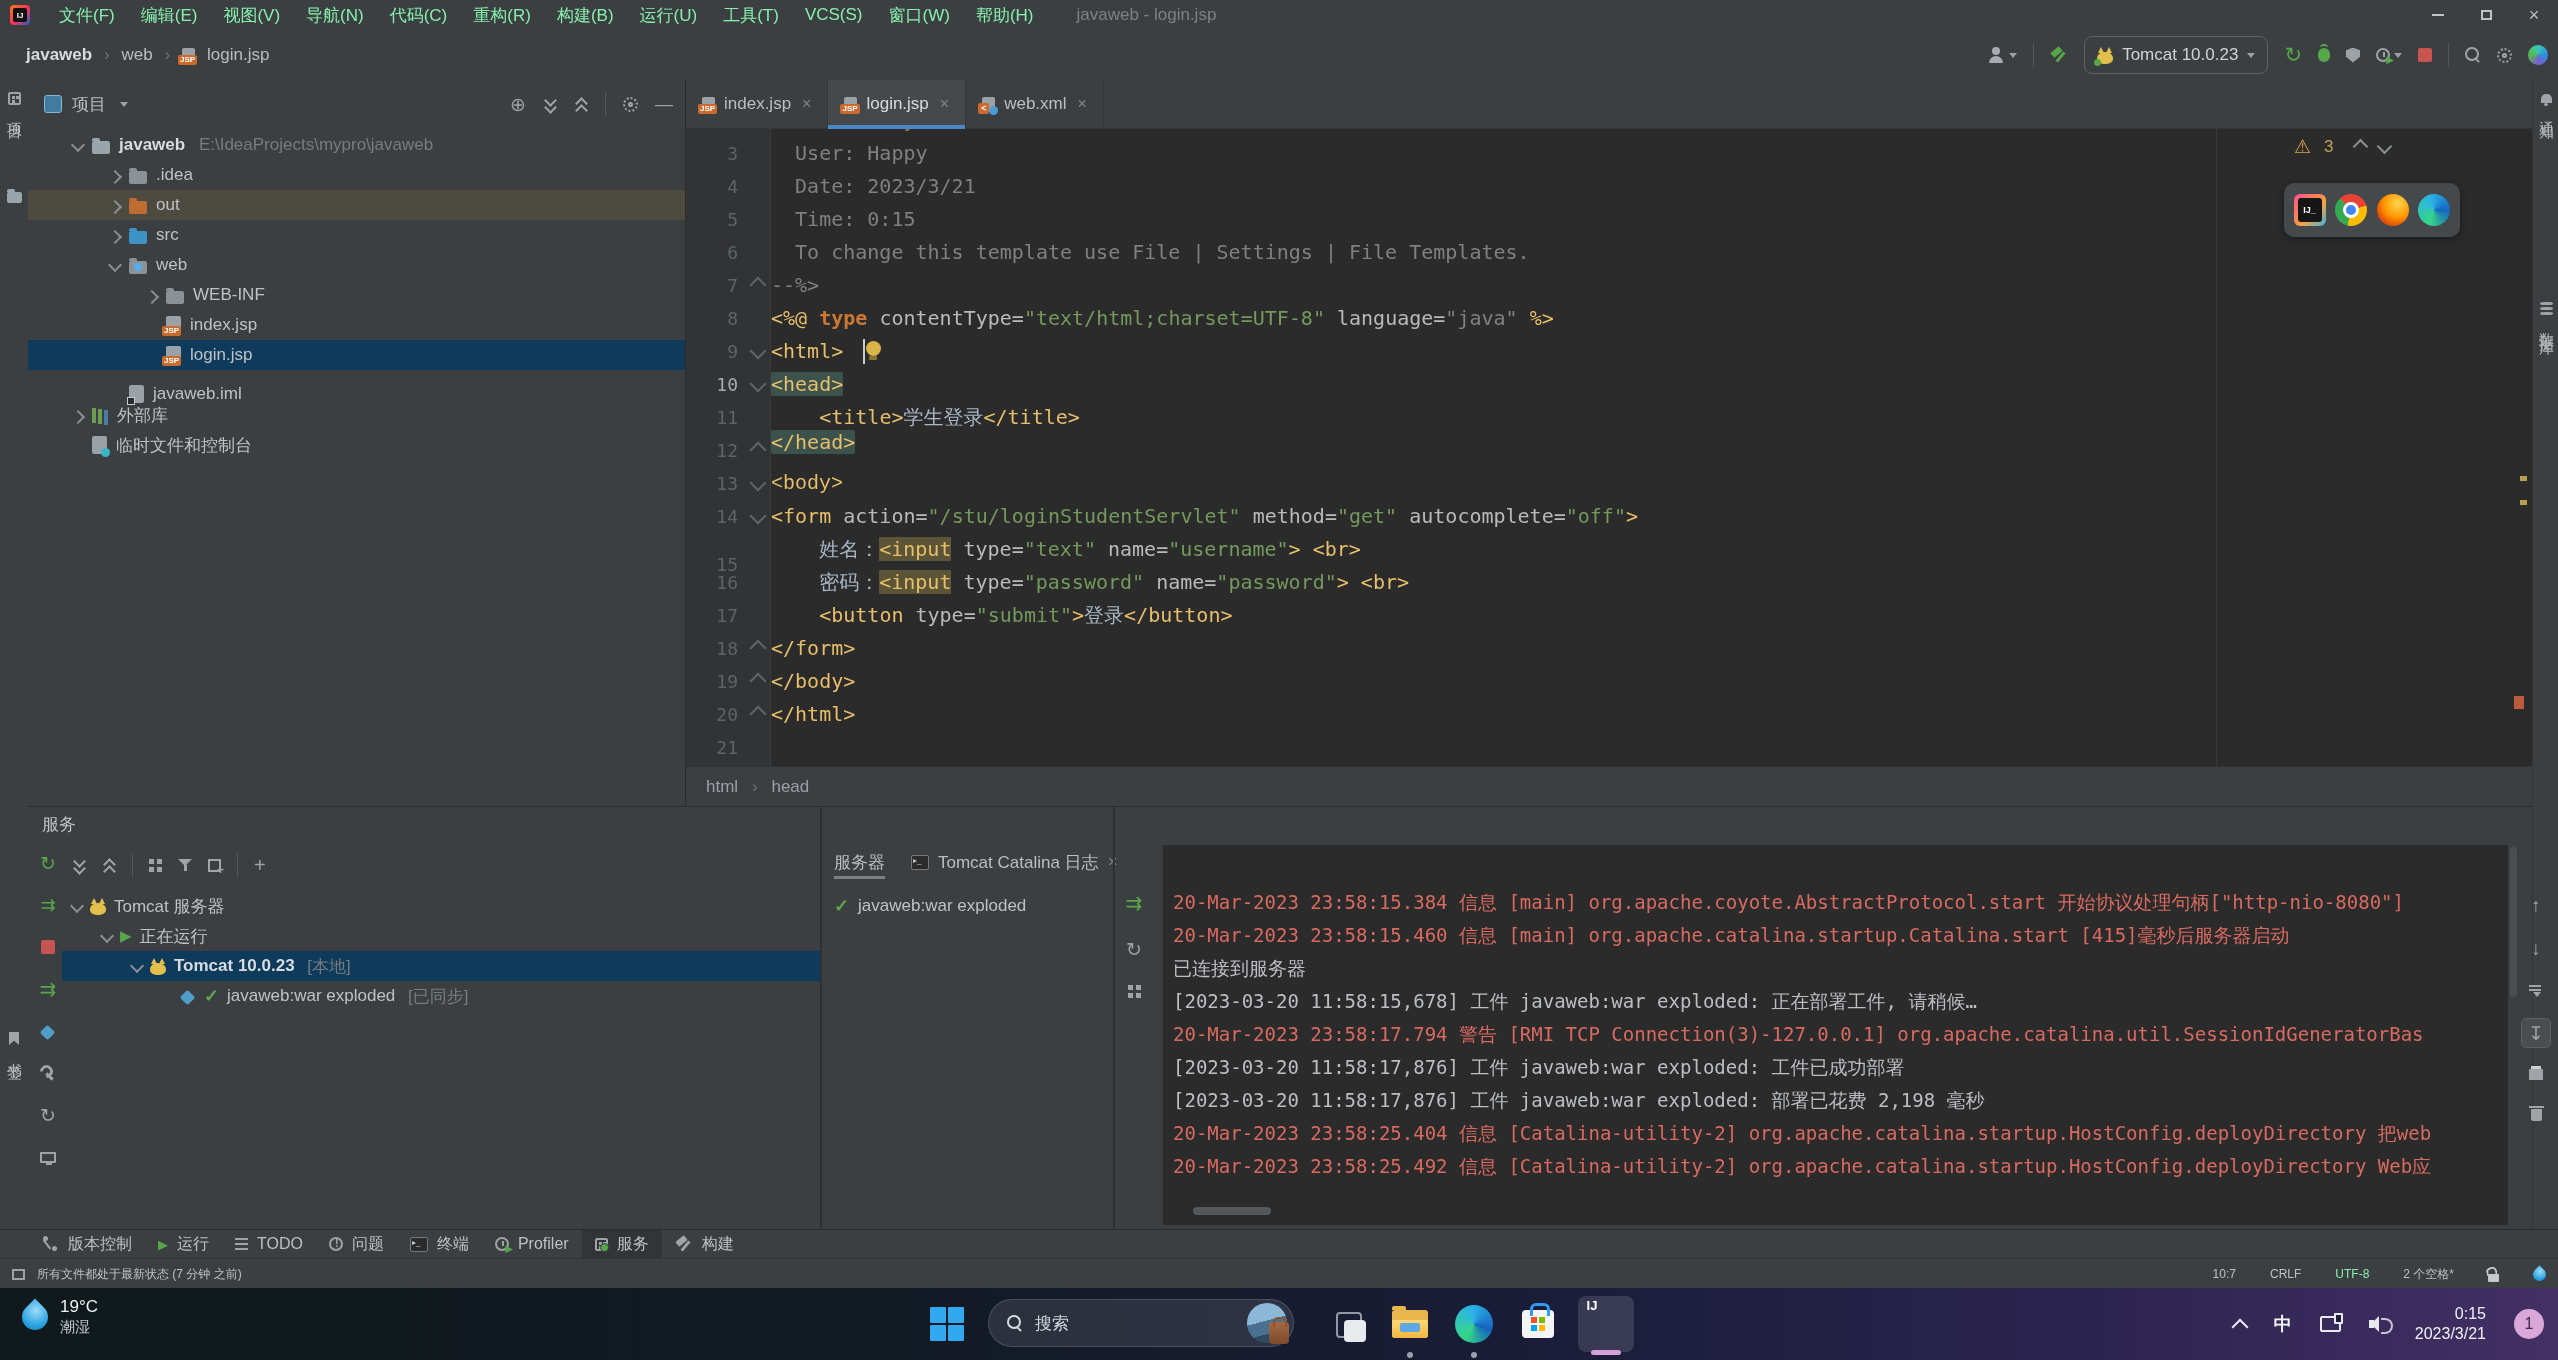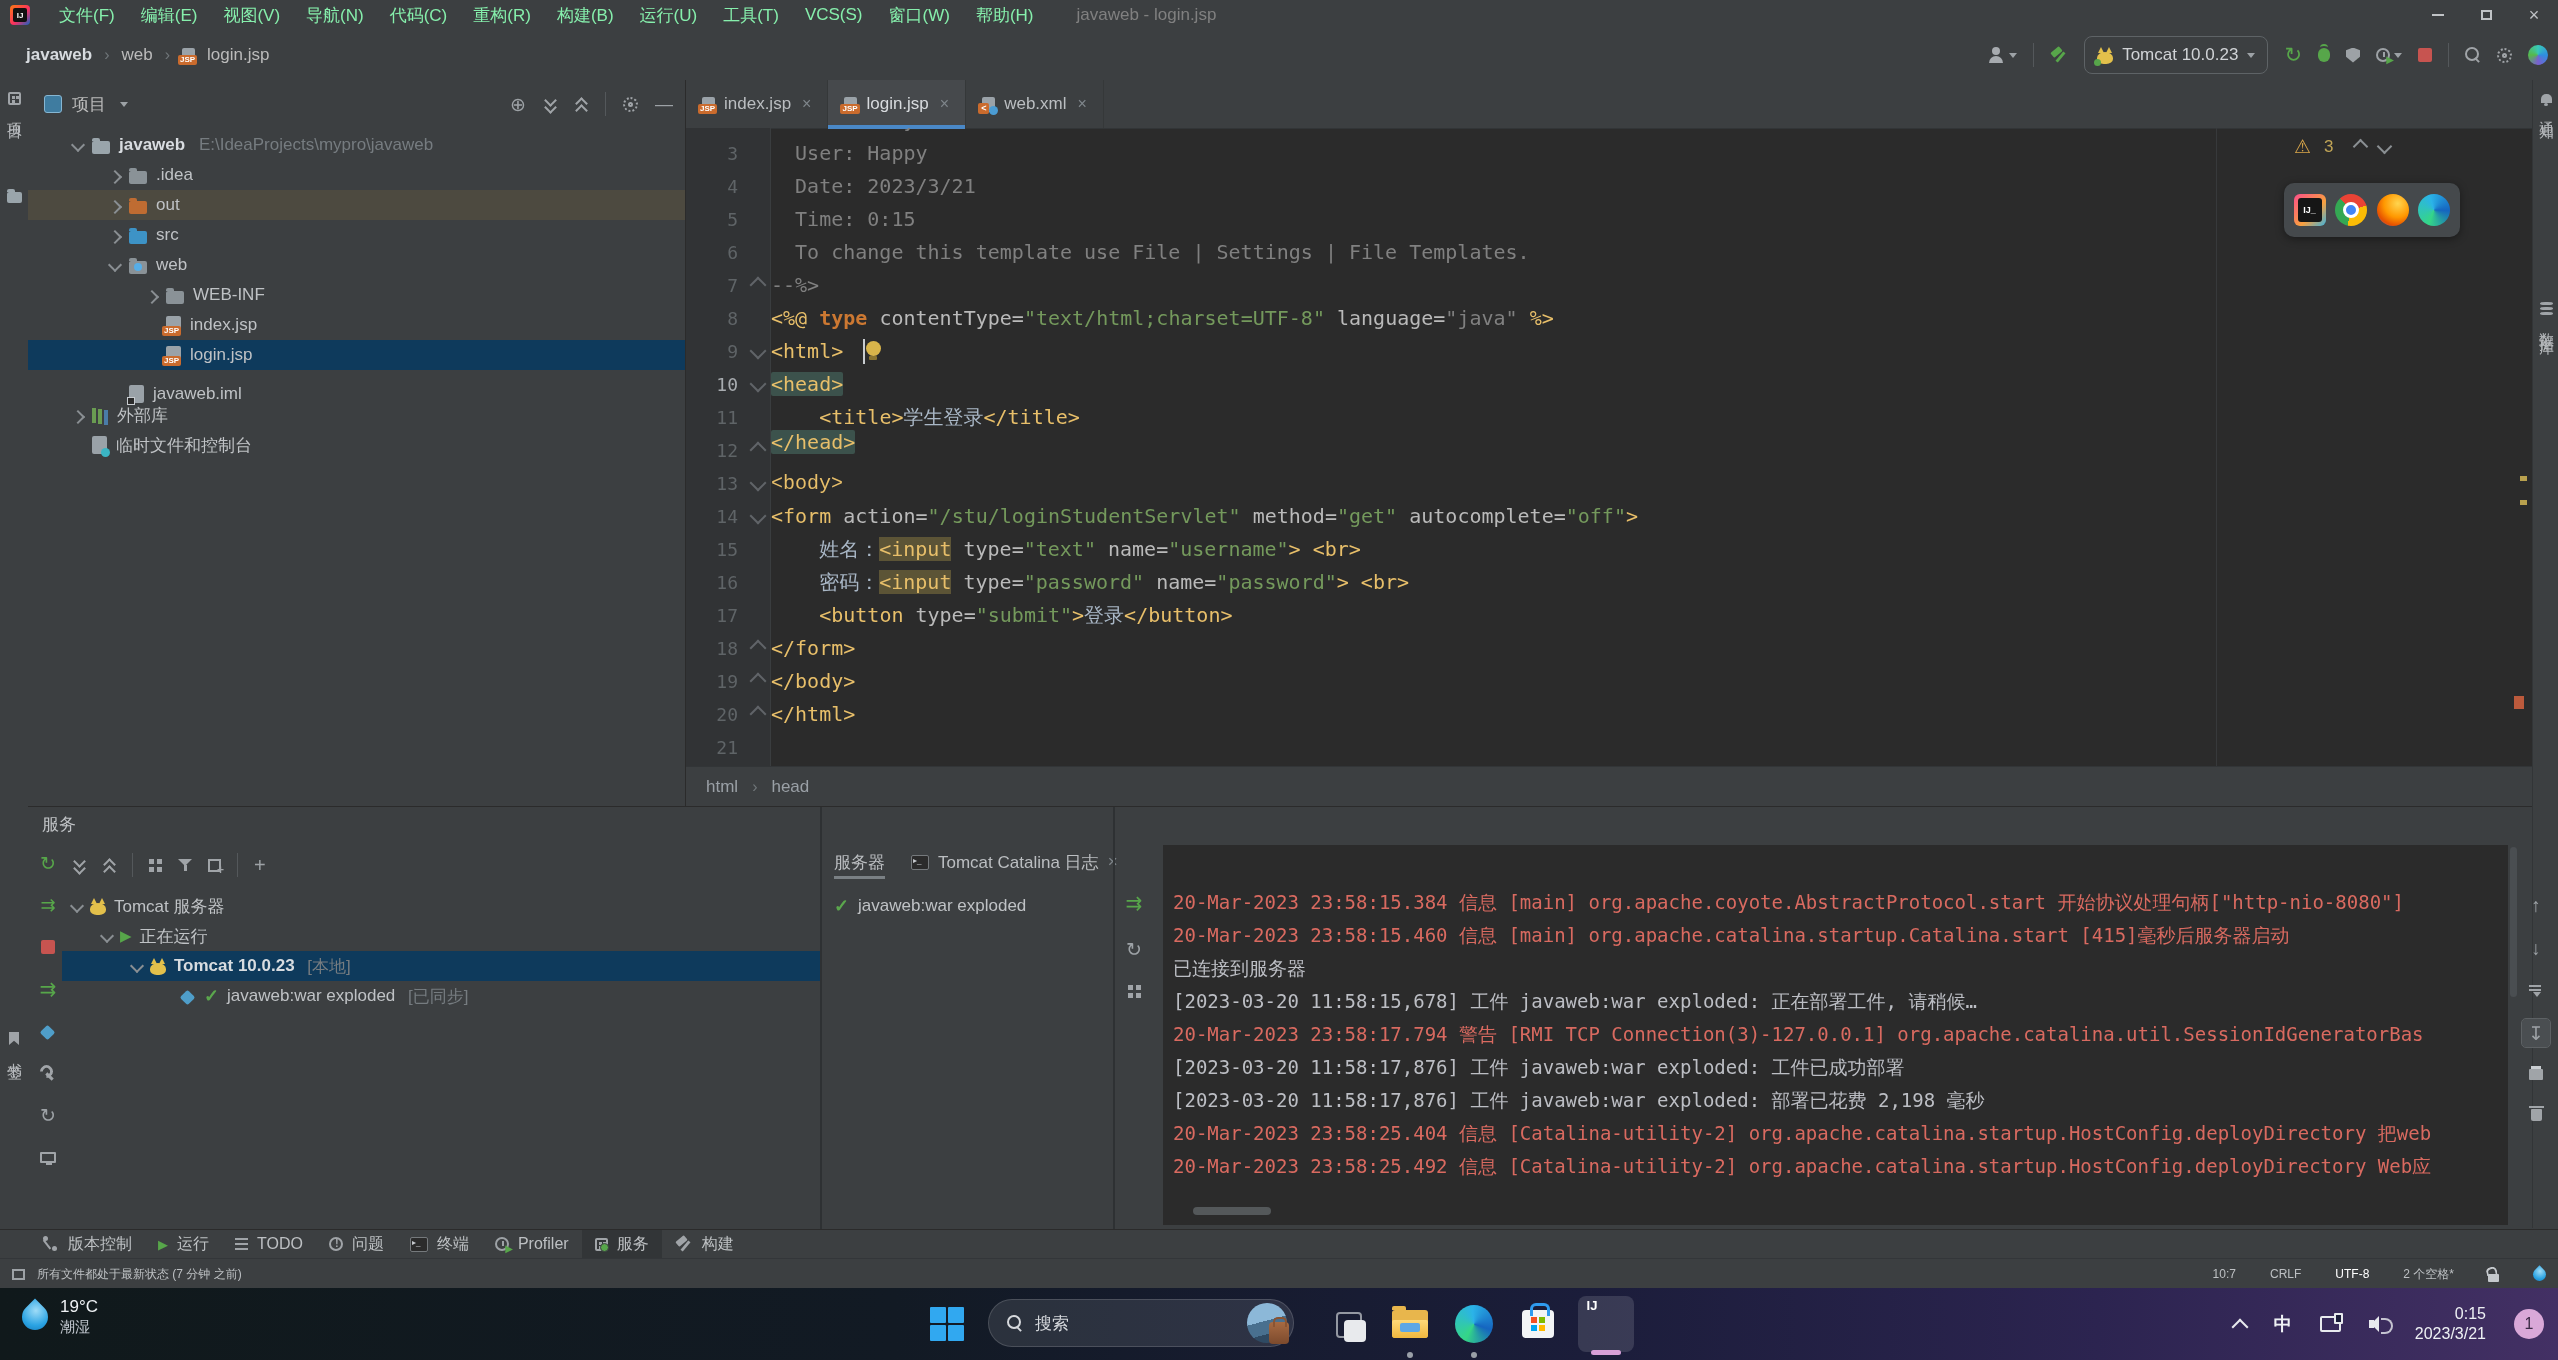--- a/index.html
+++ b/index.html
@@ -205,21 +205,21 @@
   
   .bbar{position:absolute;left:0;top:1229px;width:2558px;height:29px;background:#3c3f41;border-top:1px solid #2b2b2b;
         display:flex;align-items:center;padding-left:30px;box-sizing:border-box;font-size:16px}
   .bitem{display:flex;align-items:center;gap:9px;height:100%;padding:0 13px;color:#bdc0c3}
   .bitem.active{background:#323537}
   .sbar{position:absolute;left:0;top:1258px;width:2558px;height:30px;background:#3c3f41;border-top:1px solid #333639;
         display:flex;align-items:center;font-size:12px;color:#bdc0c3}
   .sleft{display:flex;align-items:center;gap:12px;margin-left:12px}
   .ic-win{width:13px;height:11px;border:2px solid #9da2a6;box-sizing:border-box}
   .sright{position:absolute;right:12px;display:flex;align-items:center;gap:34px}
-  .dim{color:#ffffff}
+  .dim{color:#86efac}
   
   .tbar{position:absolute;left:0;top:1288px;width:2558px;height:72px;
         background:linear-gradient(90deg,#10191b 0%,#121a24 35%,#1b1d3a 62%,#2c2450 82%,#433064 100%)}
   .weather{position:absolute;left:22px;top:9px;display:flex;align-items:center;gap:12px}
   .wdrop{width:26px;height:26px;background:radial-gradient(circle at 35% 30%,#9fdcf7,#2aa3e3 60%,#1779b8);
          border-radius:0 50% 50% 50%;transform:rotate(45deg)}
   .wtxt{display:flex;flex-direction:column;line-height:20px}
   .wtemp{color:#eef1f4;font-size:17px}.wcond{color:#c7cdd5;font-size:15px}
   .winlogo{position:absolute;left:930px;top:19px;width:34px;height:34px;display:grid;
            grid-template-columns:16px 16px;grid-template-rows:16px 16px;gap:2px}
@@ -482,21 +482,21 @@
         <div class="code-line" style="top: 273px;"><span class="tk-p">    </span><span class="tk-t">&lt;title&gt;</span><span class="tk-p">学生登录</span><span class="tk-t">&lt;/title&gt;</span></div>
         <div class="lnum" style="top: 306px;">12</div>
         <div class="foldm fe" style="top: 316px;"></div>
         <div class="code-line" style="top: 298px;"><span class="tk-th">&lt;/head&gt;</span></div>
         <div class="lnum" style="top: 339px;">13</div>
         <div class="foldm fo" style="top: 349px;"></div>
         <div class="code-line" style="top: 339px; font-family: Liberation Mono, monospace;"><span class="tk-t">&lt;body&gt;</span></div>
         <div class="lnum" style="top: 372px;">14</div>
         <div class="foldm fo" style="top: 382px;"></div>
         <div class="code-line" style="top: 372px;"><span class="tk-t">&lt;form </span><span class="tk-a">action=</span><span class="tk-s">"/stu/loginStudentServlet"</span><span class="tk-a"> method=</span><span class="tk-s">"get"</span><span class="tk-a"> autocomplete=</span><span class="tk-s">"off"</span><span class="tk-t">&gt;</span></div>
-        <div class="lnum" style="top: 405px;">15</div>
+        <div class="lnum" style="top: 420px;">15</div>
         <div class="code-line" style="top: 405px;"><span class="tk-p">    姓名：</span><span class="tk-ih">&lt;input</span><span class="tk-a"> type=</span><span class="tk-s">"text"</span><span class="tk-a"> name=</span><span class="tk-s">"username"</span><span class="tk-t">&gt; </span><span class="tk-t">&lt;br&gt;</span></div>
         <div class="lnum" style="top: 438px;">16</div>
         <div class="code-line" style="top: 438px;"><span class="tk-p">    密码：</span><span class="tk-ih">&lt;input</span><span class="tk-a"> type=</span><span class="tk-s">"password"</span><span class="tk-a"> name=</span><span class="tk-s">"password"</span><span class="tk-t">&gt; </span><span class="tk-t">&lt;br&gt;</span></div>
         <div class="lnum" style="top: 471px;">17</div>
         <div class="code-line" style="top: 471px;"><span class="tk-p">    </span><span class="tk-t">&lt;button </span><span class="tk-a">type=</span><span class="tk-s">"submit"</span><span class="tk-t">&gt;</span><span class="tk-p">登录</span><span class="tk-t">&lt;/button&gt;</span></div>
         <div class="lnum" style="top: 504px;">18</div>
         <div class="foldm fe" style="top: 514px;"></div>
         <div class="code-line" style="top: 504px;"><span class="tk-t">&lt;/form&gt;</span></div>
         <div class="lnum" style="top: 537px;">19</div>
         <div class="foldm fe" style="top: 547px;"></div>

